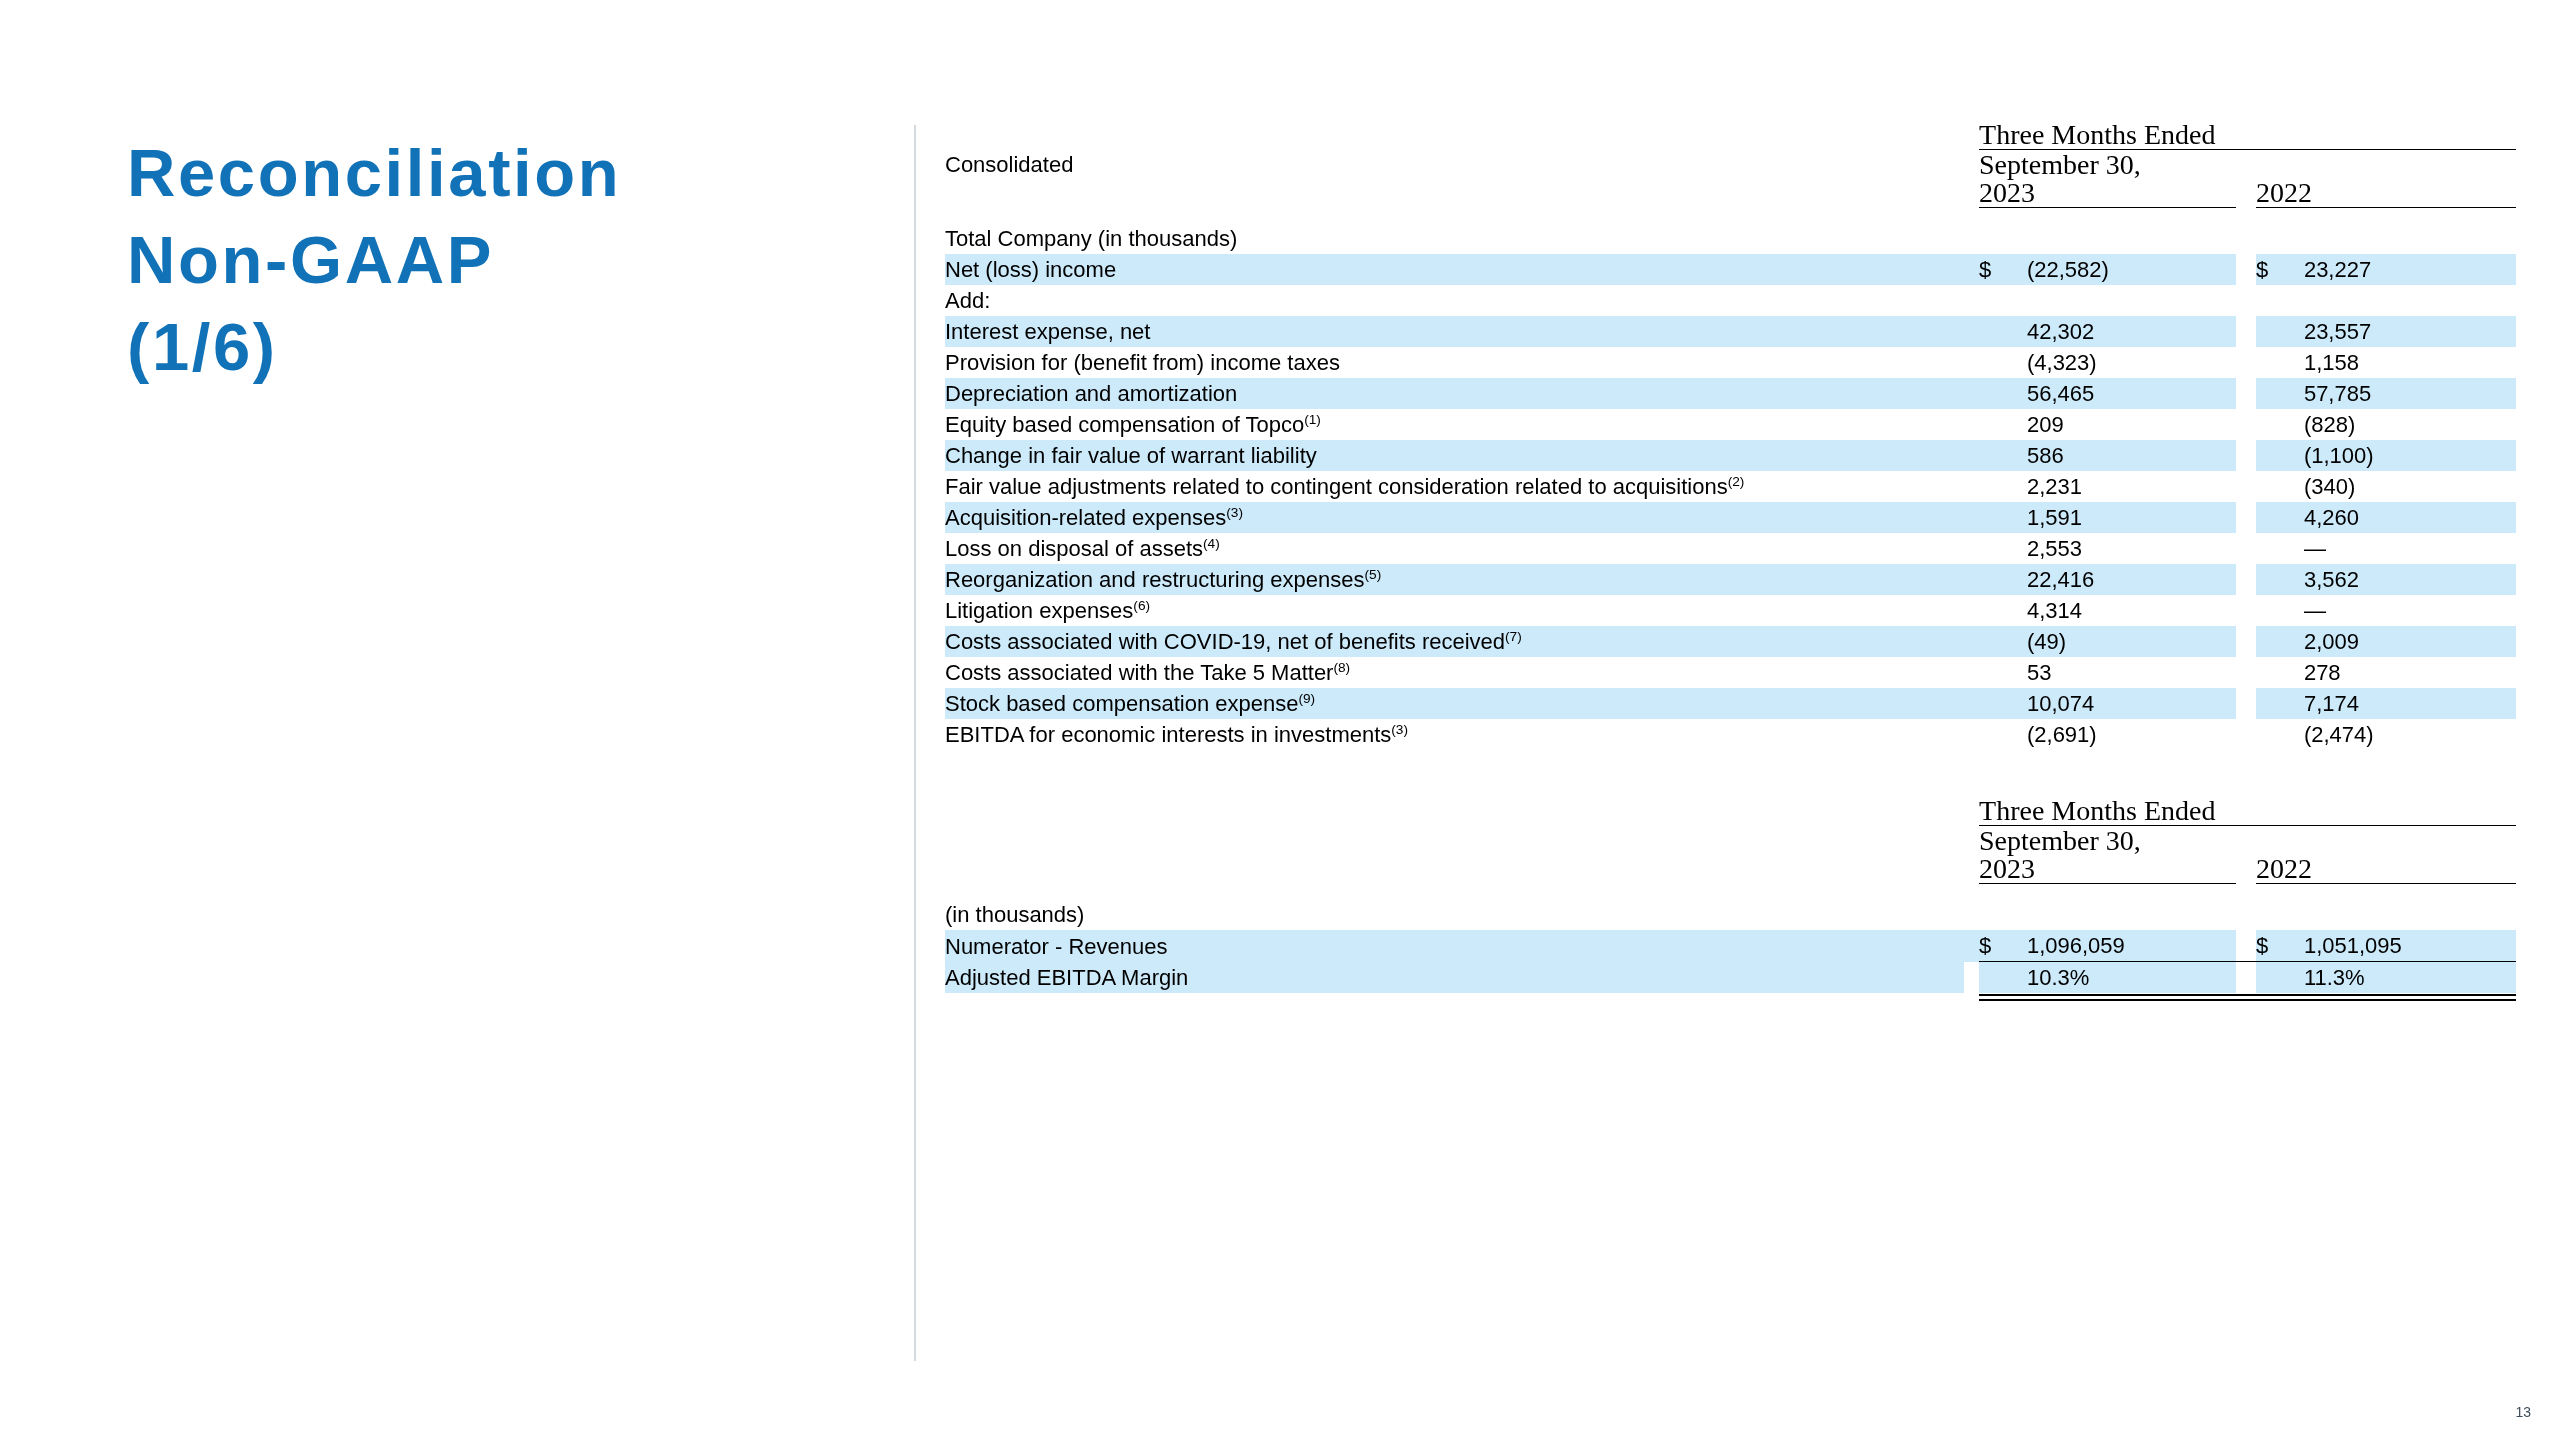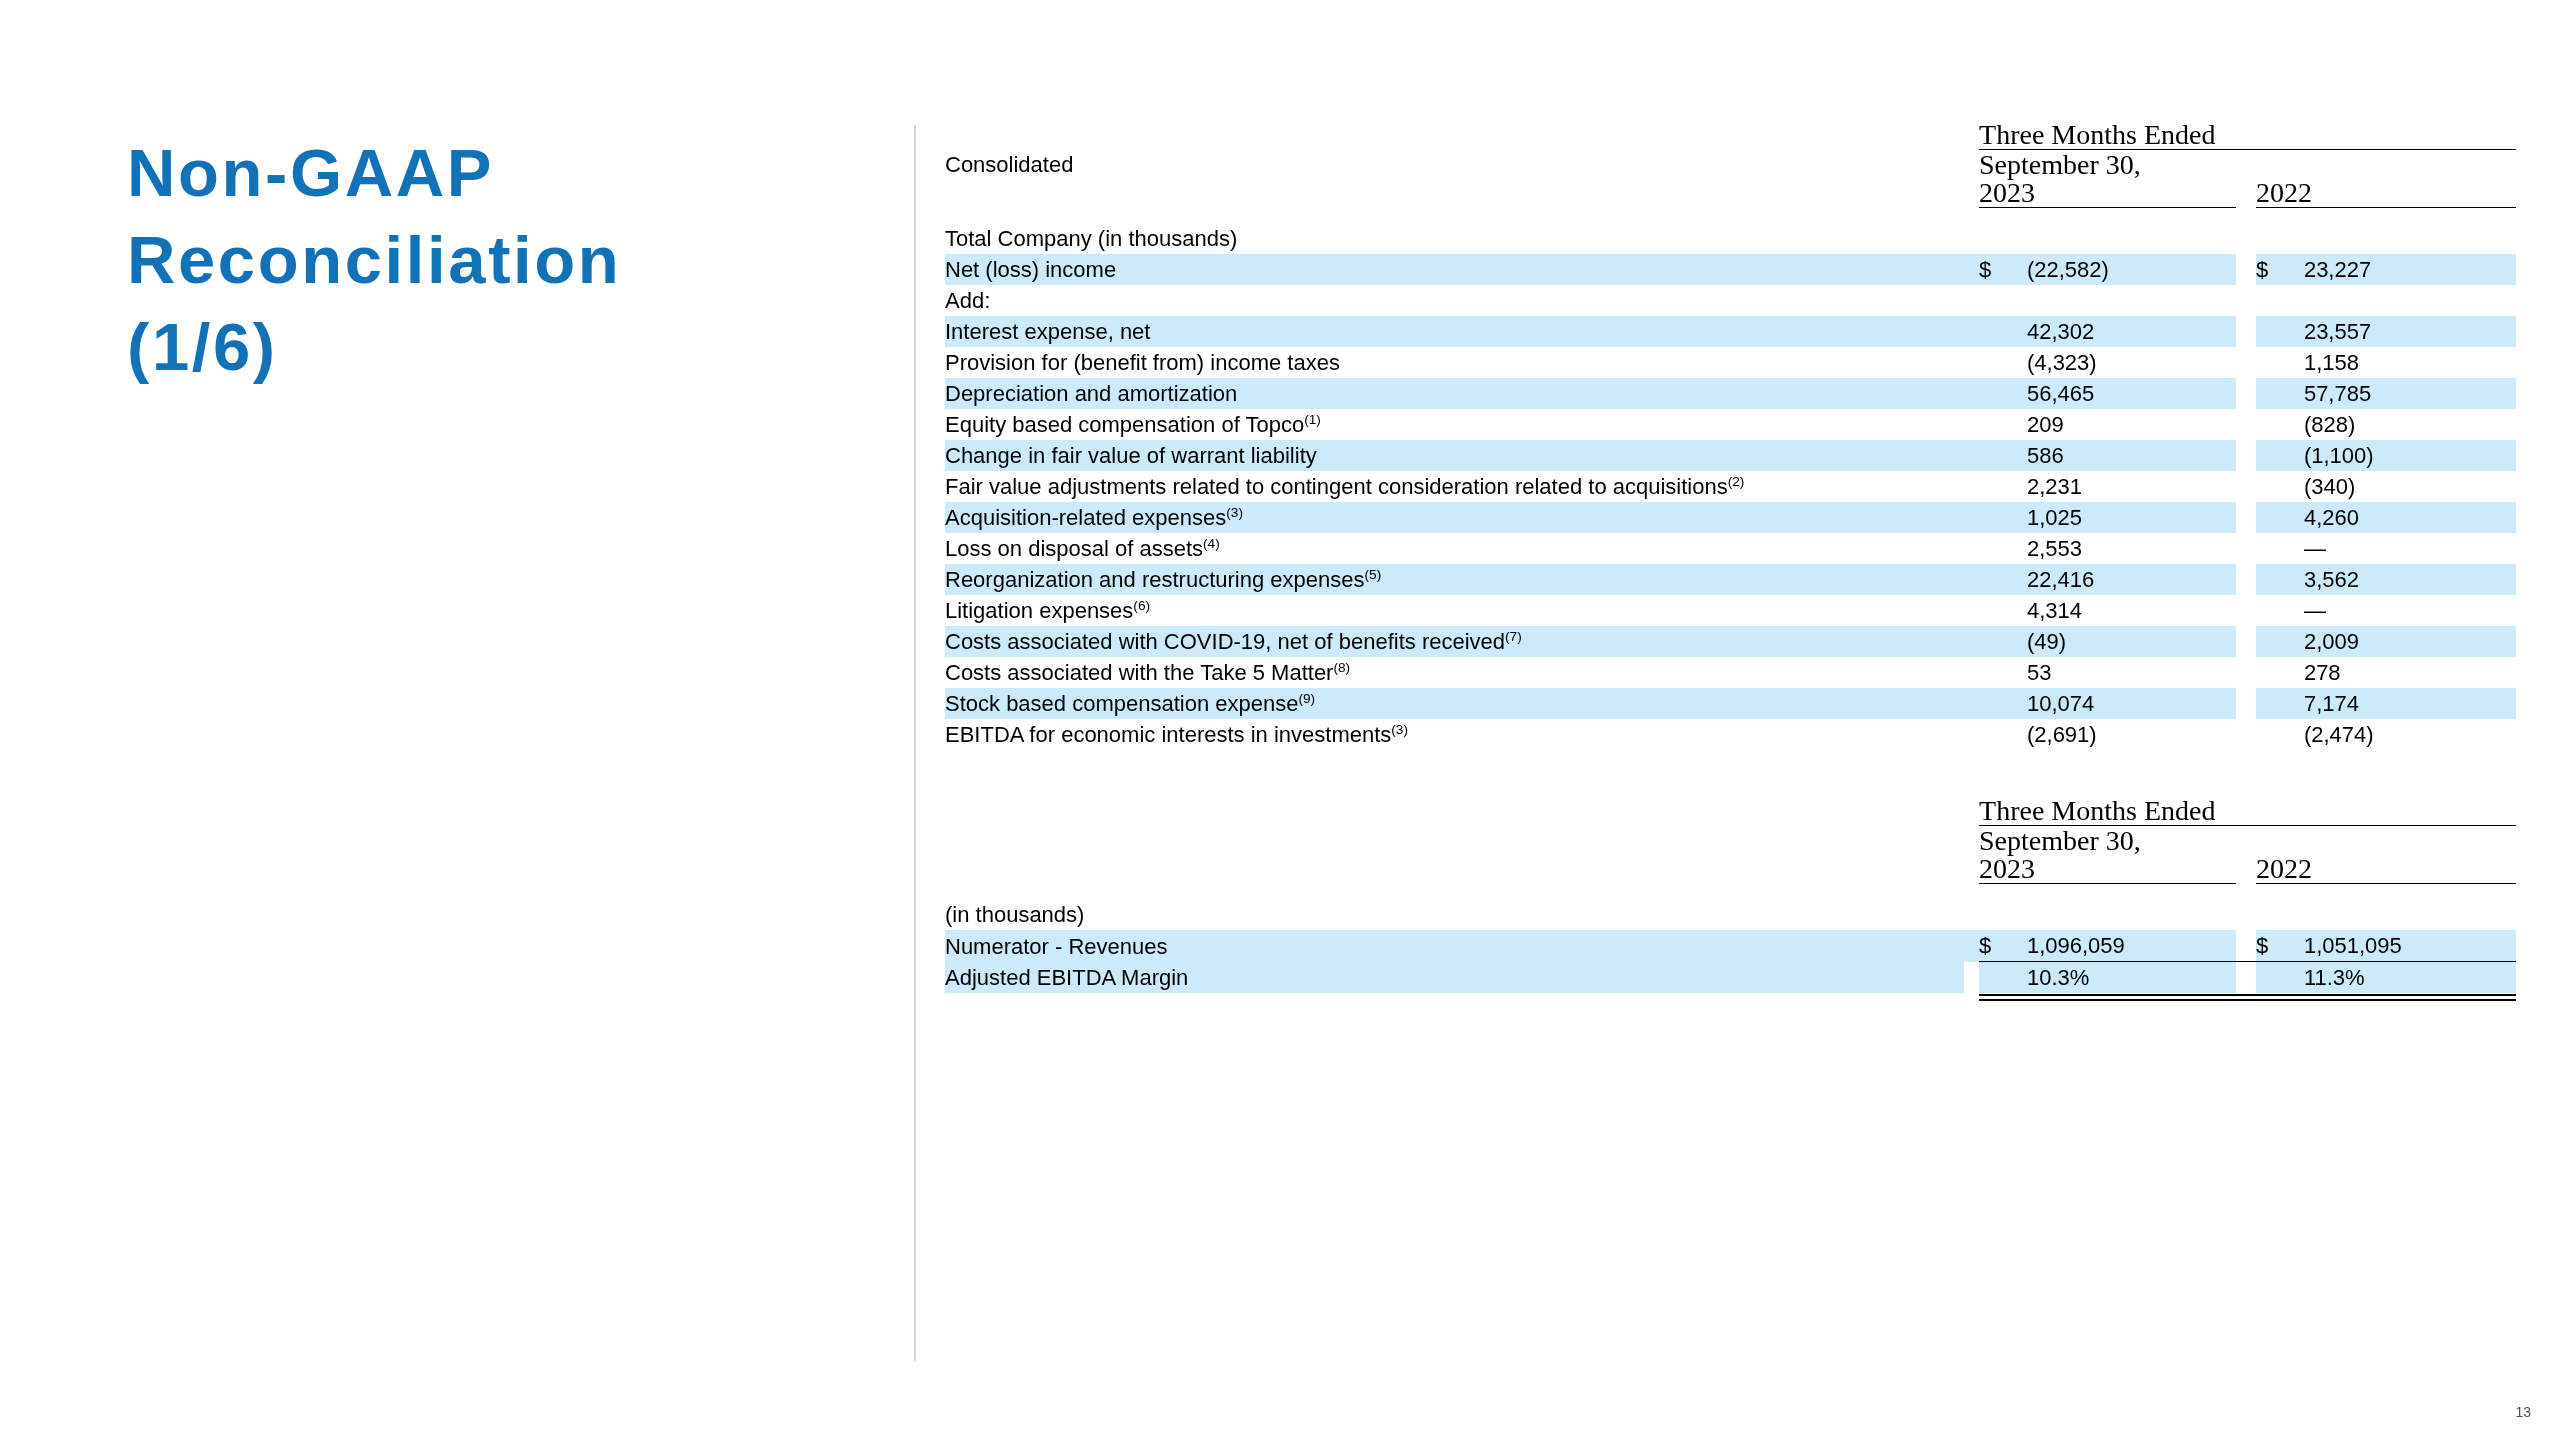--- a/index.html
+++ b/index.html
@@ -107,22 +107,22 @@
     position:absolute;
     right:45px; bottom:29px;
     font-size:14px;
     color:#3f4e5a;
   }
 </style>
 </head>
 <body>
 
 <div id="slide-title">
+  <span class="tline">Reconciliation</span>
   <span class="tline">Non-GAAP</span>
-  <span class="tline">Reconciliation</span>
   <span class="tline">(1/6)</span>
 </div>
 
 <div id="divider"></div>
 
 <div id="tables">
 
   <table class="fin">
     <colgroup>
       <col class="c-label">
@@ -239,21 +239,21 @@
         <td class="sym"></td>
         <td class="num">2,231</td>
         <td class="nofill"></td>
         <td class="sym"></td>
         <td class="num">(340)</td>
       </tr>
       <tr class="row shaded">
         <td class="lbl"><span>Acquisition-related expenses</span><span class="sup">(3)</span></td>
         <td></td>
         <td class="sym"></td>
-        <td class="num">1,025</td>
+        <td class="num">1,591</td>
         <td class="nofill"></td>
         <td class="sym"></td>
         <td class="num">4,260</td>
       </tr>
       <tr class="row">
         <td class="lbl"><span>Loss on disposal of assets</span><span class="sup">(4)</span></td>
         <td></td>
         <td class="sym"></td>
         <td class="num">2,553</td>
         <td class="nofill"></td>

